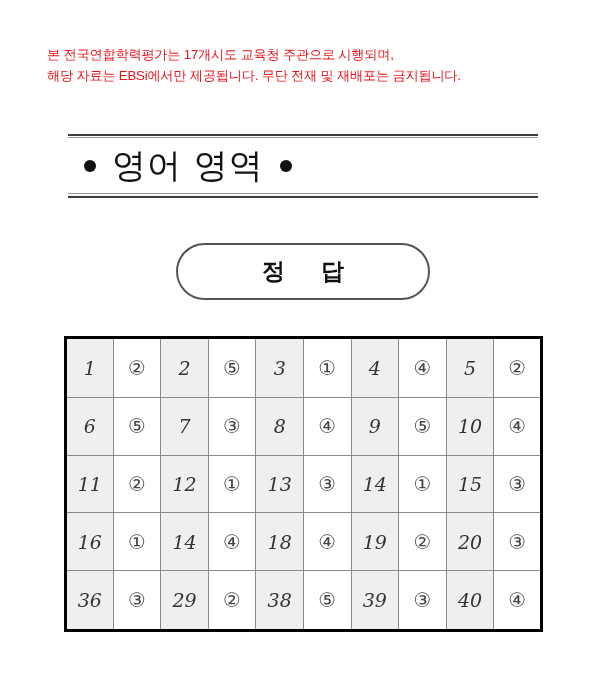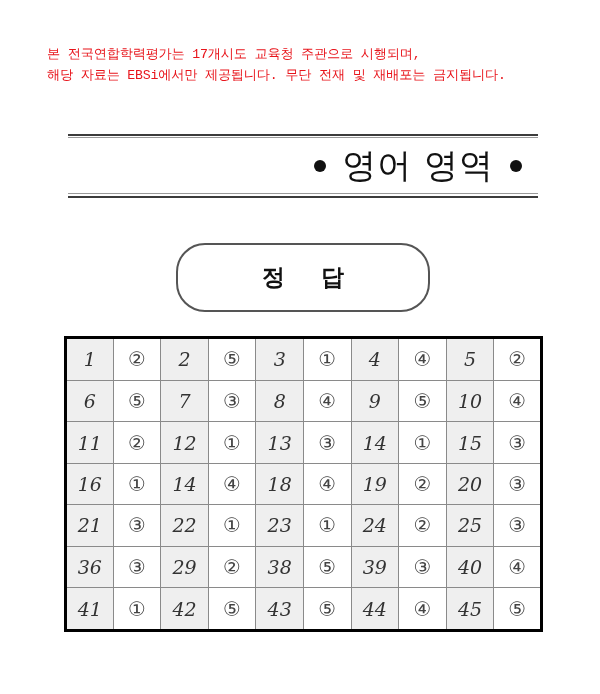--- a/index.html
+++ b/index.html
@@ -12,21 +12,21 @@
       height: 694px;
       position: relative;
       overflow: hidden;
       font-family: "DejaVu Sans", sans-serif;
     }
     .notice {
       position: absolute;
       left: 47px;
       top: 44px;
       color: #e8141b;
-      font-family: Liberation Mono, monospace;
+      font-family: Liberation Sans, sans-serif;
       font-size: 13.2px;
       line-height: 21px;
       letter-spacing: -0.2px;
     }
     .notice div { white-space: nowrap; }
 
     .rule {
       position: absolute;
       left: 68px;
       width: 470px;
@@ -46,40 +46,40 @@
       box-sizing: border-box;
     }
     .title {
       position: absolute;
       left: 68px;
       width: 470px;
       top: 140px;
       height: 52px;
       display: flex;
       align-items: center;
-      justify-content: flex-end;
+      justify-content: flex-start;
       font-size: 34px;
       color: #111;
       letter-spacing: 1px;
     }
     .title .bullet {
       display: inline-block;
       width: 12px;
       height: 12px;
       border-radius: 50%;
       background: #111;
       margin: 0 16px;
     }
 
     .answer-pill {
       position: absolute;
       left: 176px;
       top: 243px;
       width: 254px;
-      height: 69px;
+      height: 57px;
       box-sizing: border-box;
       border: 2px solid #555;
       border-radius: 29px;
       display: flex;
       align-items: center;
       justify-content: center;
       font-size: 23px;
       font-weight: bold;
       color: #111;
       letter-spacing: 14px;
@@ -184,49 +184,25 @@
         <td class="num">14</td>
         <td class="ans">④</td>
         <td class="num">18</td>
         <td class="ans">④</td>
         <td class="num">19</td>
         <td class="ans">②</td>
         <td class="num">20</td>
         <td class="ans">③</td>
       </tr>
       <tr>
-        <td class="num">21</td>
-        <td class="ans">③</td>
-        <td class="num">22</td>
-        <td class="ans">①</td>
-        <td class="num">23</td>
-        <td class="ans">①</td>
-        <td class="num">24</td>
-        <td class="ans">②</td>
-        <td class="num">25</td>
-        <td class="ans">③</td>
-      </tr>
-      <tr>
         <td class="num">36</td>
         <td class="ans">③</td>
         <td class="num">29</td>
         <td class="ans">②</td>
         <td class="num">38</td>
         <td class="ans">⑤</td>
         <td class="num">39</td>
         <td class="ans">③</td>
         <td class="num">40</td>
         <td class="ans">④</td>
-      </tr>
-      <tr>
-        <td class="num">41</td>
-        <td class="ans">①</td>
-        <td class="num">42</td>
-        <td class="ans">⑤</td>
-        <td class="num">43</td>
-        <td class="ans">⑤</td>
-        <td class="num">44</td>
-        <td class="ans">④</td>
-        <td class="num">45</td>
-        <td class="ans">⑤</td>
       </tr>
     </tbody>
 </table>
 
 </body></html>

